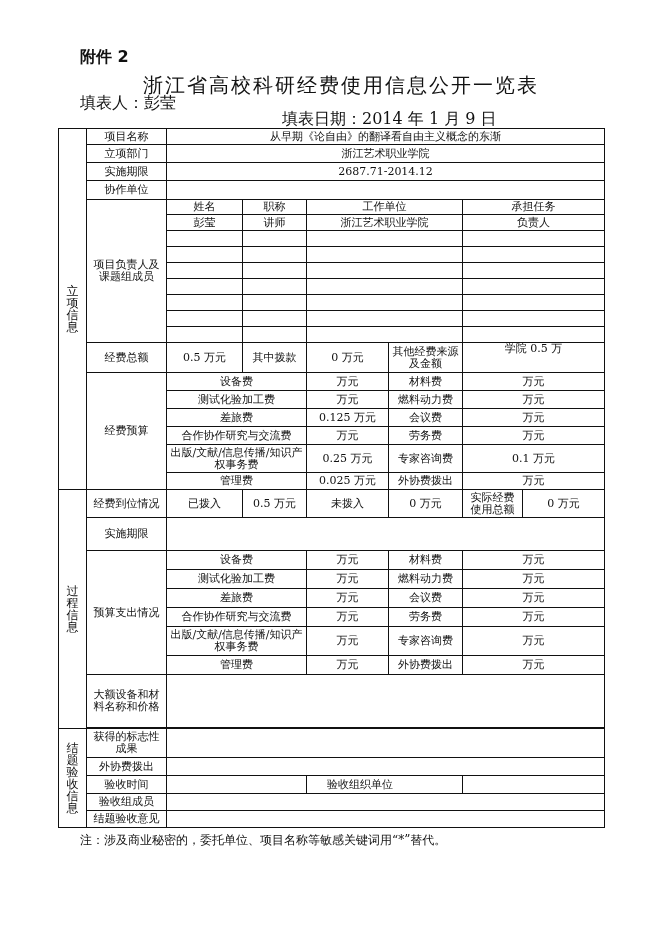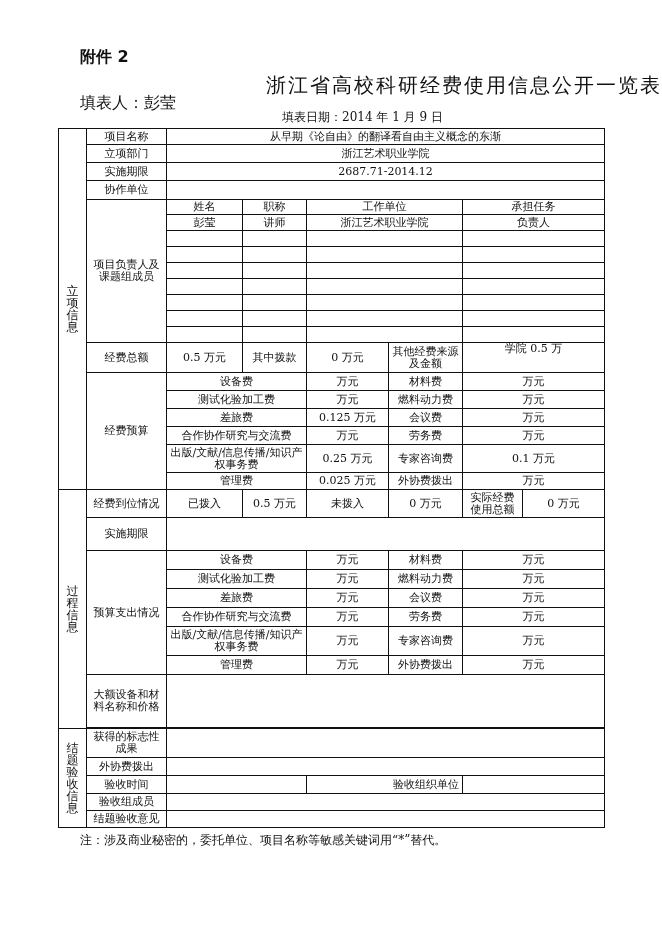--- a/index.html
+++ b/index.html
@@ -1,22 +1,22 @@
 <!DOCTYPE html>
 <html><head>
 <meta charset="utf-8">
 <style>
   html, body { margin:0; padding:0; background:#ffffff; }
   body { width:662px; height:936px; position:relative; overflow:hidden;
          font-family:"DejaVu Serif","Liberation Serif",serif; color:#111; }
   .attach { position:absolute; left:80px; top:47px; font-family:"DejaVu Sans","Liberation Sans",sans-serif;
             font-size:16px; font-weight:bold; }
-  .title { position:absolute; left:0; width:662px; top:72px; text-align:right; font-size:20px; letter-spacing:2px; padding-left:20px; box-sizing:border-box; }
+  .title { position:absolute; left:0; width:662px; top:72px; text-align:center; font-size:20px; letter-spacing:2px; padding-left:20px; box-sizing:border-box; }
   .filler { position:absolute; left:80px; top:93px; font-size:16px; }
-  .filldate { position:absolute; left:282px; top:109px; font-size:12px; }
+  .filldate { position:absolute; left:282px; top:109px; font-size:16px; }
   table.form { position:absolute; left:58px; top:128px; width:546px; border-collapse:collapse; table-layout:fixed; font-size:11px; }
   table.form td { border:1px solid #111; padding:0 3px; text-align:center; vertical-align:middle; line-height:12px; overflow:hidden; box-sizing:border-box; }
   td.sec { writing-mode:horizontal-tb; width:28px; line-height:16px; font-size:12px;font-family:Liberation Serif, serif; }
   td.r { text-align:right; }
   .note { position:absolute; left:80px; top:832px; font-size:12px; }
 </style>
 </head>
 <body>
 
 <div class="attach">附件 2</div>
@@ -220,21 +220,21 @@
     <td>获得的标志性成果</td>
     <td colspan="6"></td>
   </tr>
   <tr style="height:18px">
     <td>外协费拨出</td>
     <td colspan="6"></td>
   </tr>
   <tr style="height:18px">
     <td>验收时间</td>
     <td colspan="2"></td>
-    <td colspan="2" style="text-align:right;padding-left:20px">验收组织单位</td>
+    <td colspan="2" style="text-align:left;padding-left:20px">验收组织单位</td>
     <td colspan="2"></td>
   </tr>
   <tr style="height:17px">
     <td>验收组成员</td>
     <td colspan="6"></td>
   </tr>
   <tr style="height:17px">
     <td>结题验收意见</td>
     <td colspan="6"></td>
   </tr>

